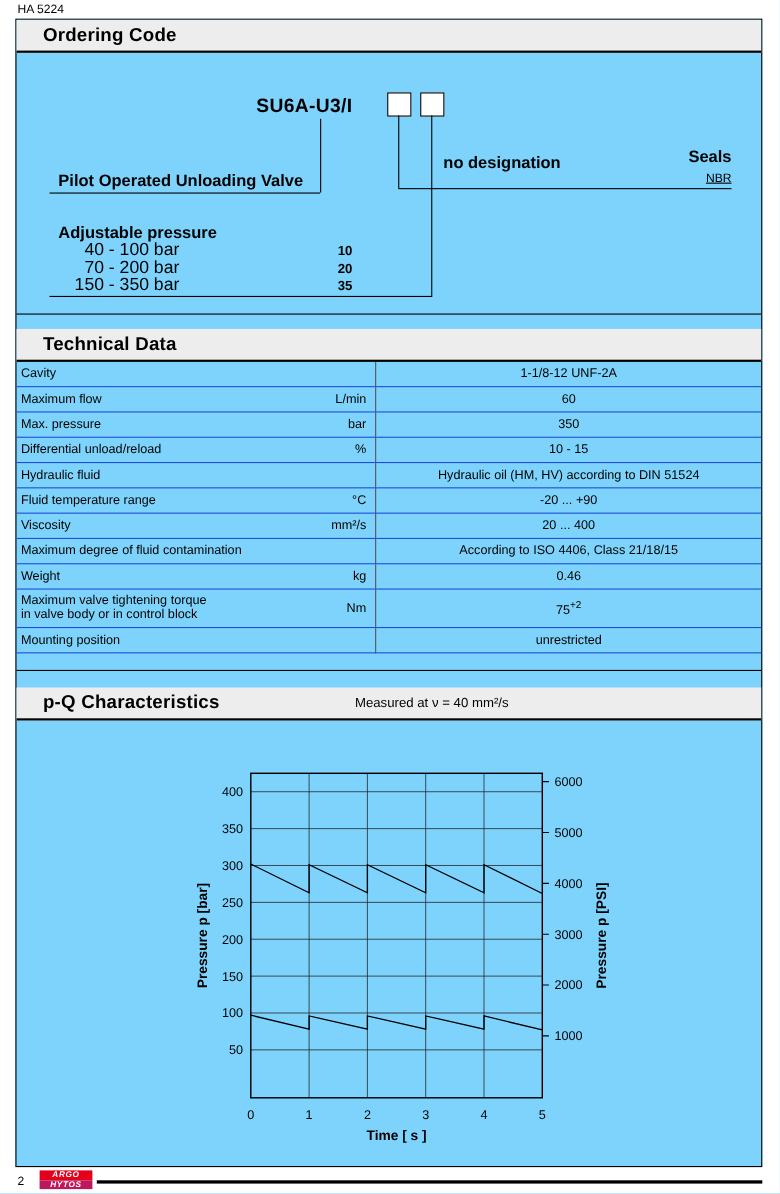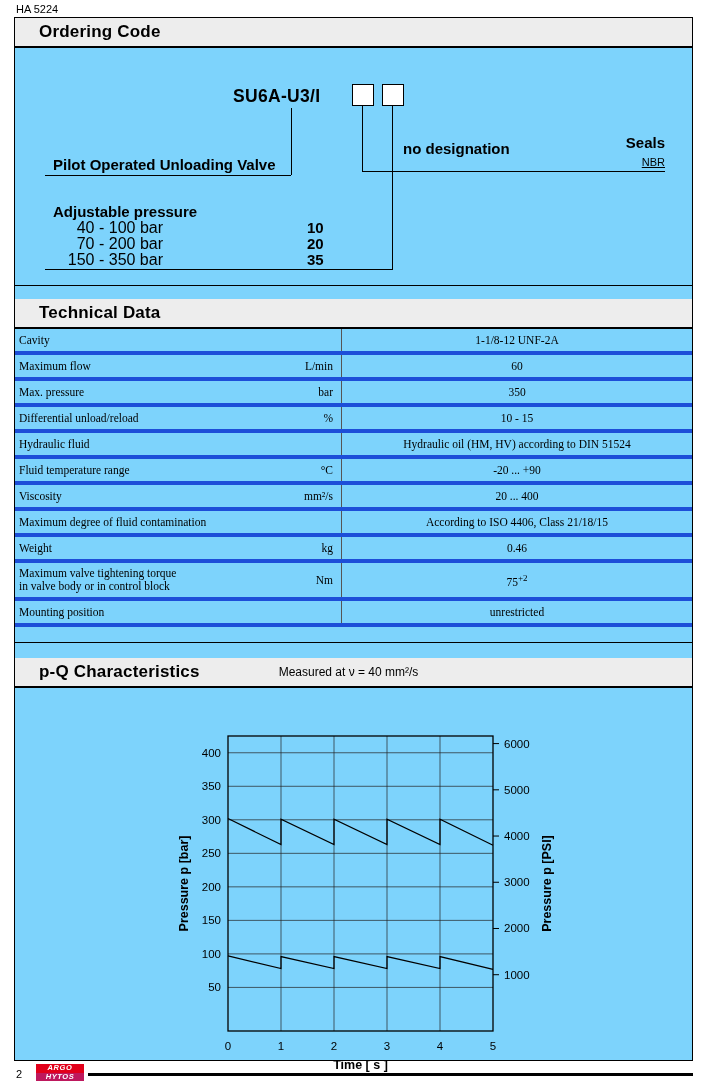--- a/index.html
+++ b/index.html
@@ -10,42 +10,42 @@
   .doc-code{position:absolute;left:16px;top:3px;font-size:11px;}
   .frame{
     position:absolute;left:14px;top:17px;width:679px;height:1044px;
     border:1px solid #000;background:#7dd3fc;box-sizing:border-box;
   }
   .section-heading{
     height:30px;background:#ededed;border-bottom:2px solid #000;
     display:flex;align-items:center;padding-left:24px;
     font-size:17px;font-weight:bold;letter-spacing:.2px;box-sizing:border-box;
   }
-  .pq-note{font-size:12px;font-weight:normal;letter-spacing:0;margin-left:56px;padding-left:23px;}
+  .pq-note{font-size:12px;font-weight:normal;letter-spacing:0;margin-left:100px;padding-left:23px;}
 
   
   .ordering-content{position:relative;height:238px;border-bottom:1px solid #000;box-sizing:border-box;}
   .ordering-content .abs{position:absolute;}
   .oc-code{left:218px;top:38px;font-size:17.5px;font-weight:bold;letter-spacing:.3px;}
   .oc-box{width:20px;height:20px;border:1px solid #000;background:#fff;}
   .vl{position:absolute;width:1px;background:#000;}
   .hl{position:absolute;height:1px;background:#000;}
   .oc-label{font-size:15px;font-weight:bold;}
   .oc-sub{font-size:11px;text-decoration:underline;}
   .seals-block{left:540px;top:86px;width:110px;text-align:right;}
   .seals-block .oc-label{display:block;}
   .seals-block .oc-sub{display:block;margin-top:5px;}
   .opt-row{height:16px;line-height:16px;white-space:nowrap;}
   .opt-range{display:inline-block;width:148px;text-align:right;font-size:16px;vertical-align:top;}
-  .opt-code{display:inline-block;margin-left:144px;font-size:15px;font-weight:bold;vertical-align:top;}
+  .opt-code{display:inline-block;margin-left:144px;font-size:12px;font-weight:bold;vertical-align:top;}
 
   
   .tech-heading{margin-top:13px;}
   .tech-table{width:100%;border-collapse:collapse;table-layout:fixed;}
-  .tech-table td{border-bottom:4px solid #1d4ed8;padding:0;font-size:11.5px;vertical-align:middle;font-family:Liberation Serif, serif;}
+  .tech-table td{border-bottom:1px solid #1d4ed8;padding:0;font-size:11.5px;vertical-align:middle;}
   .t-label{border-right:1px solid #555;width:326px;}
   .cellflex{display:flex;justify-content:space-between;align-items:center;min-height:22px;padding:0 8px 0 4px;}
   .lbl{white-space:pre-line;line-height:13px;padding:4px 0;}
   .unit{padding-left:6px;white-space:nowrap;}
   .t-value{text-align:center;}
   .t-value sup{font-size:9px;}
   .divider{height:1px;background:#000;margin-top:15px;}
 
   
   .pq-heading{margin-top:15px;}

